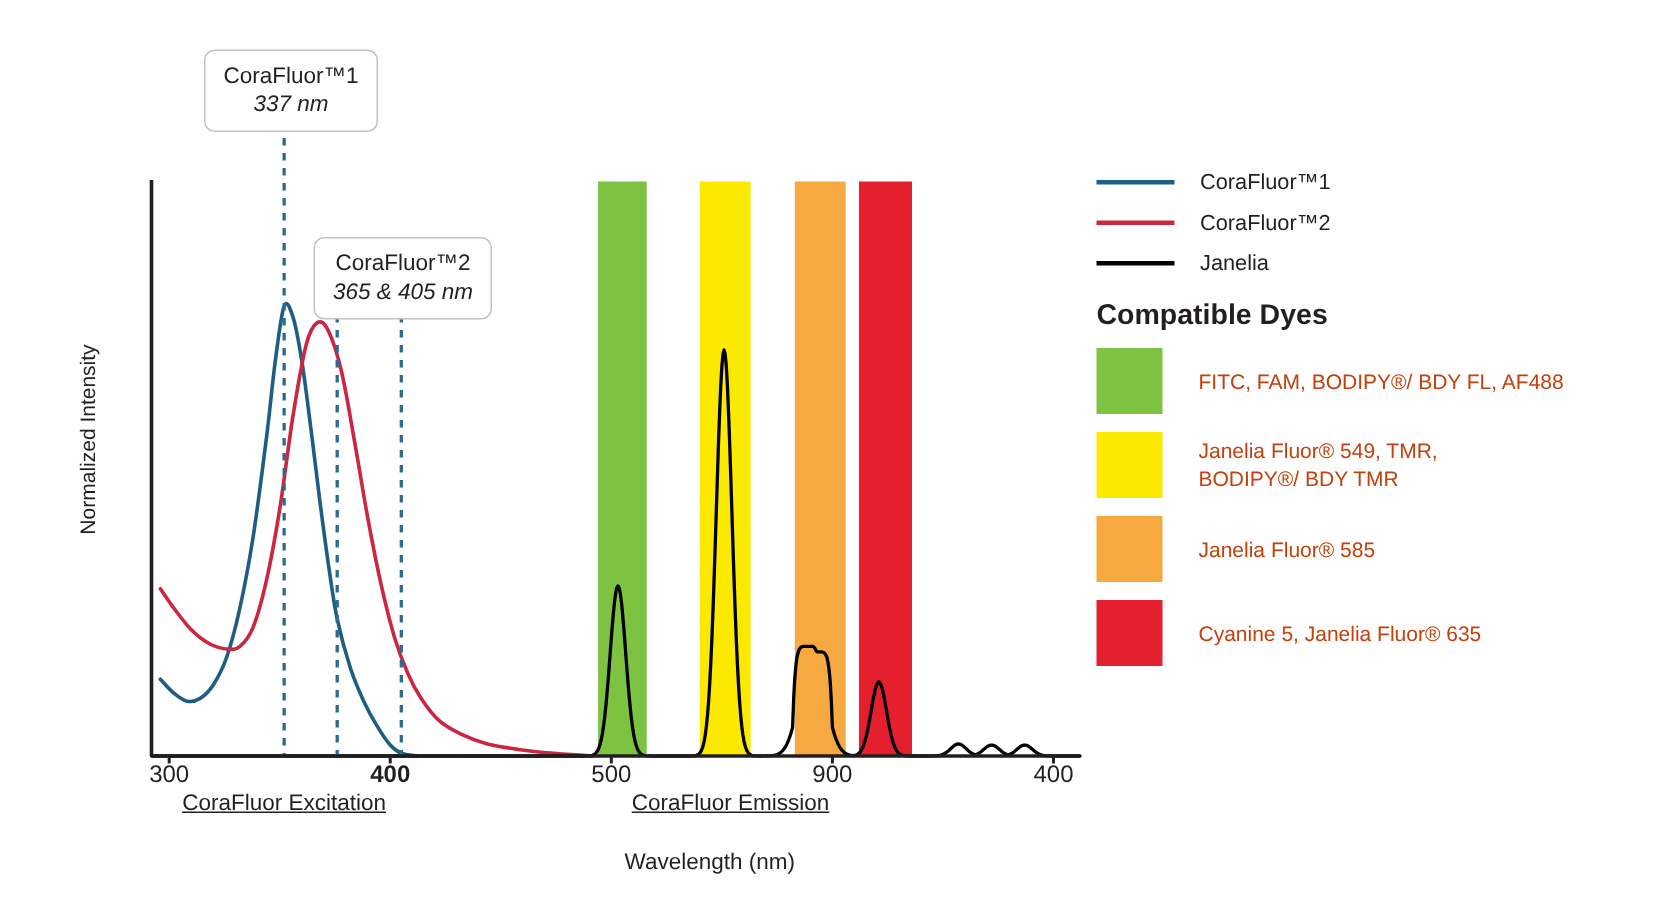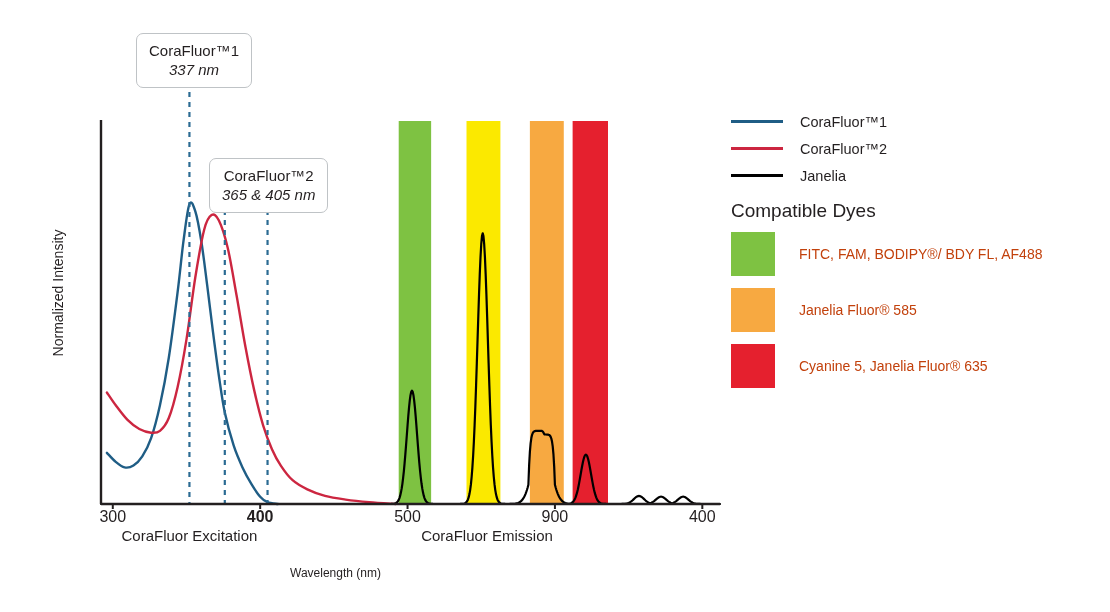--- a/index.html
+++ b/index.html
@@ -17,29 +17,29 @@
   }
   .callout .l2{display:block;font-style:italic;}
   #callout1{left:136px;top:33px;}
   #callout2{left:209px;top:158px;}
 
   #ylabel{
     position:absolute;left:-22px;top:285px;width:160px;text-align:center;
     transform:rotate(-90deg);font-size:14px;color:#231f20;
   }
   .xtick{position:absolute;font-size:16px;color:#231f20;text-align:center;width:60px;}
-  .xsub{position:absolute;font-size:15px;color:#231f20;text-align:center;}
-  #xaxis-title{position:absolute;left:290px;top:566px;width:240px;text-align:left;font-size:12px;}
+  .xsub{position:absolute;font-size:15px;color:#231f20;text-align:center;text-decoration:underline;}
+  #xaxis-title{position:absolute;left:290px;top:566px;width:240px;text-align:right;font-size:15px;}
 
   #legend{position:absolute;left:731px;top:108px;width:330px;}
   .legend-row{display:flex;align-items:center;height:27px;}
   .legend-swatch{width:52px;height:2.5px;margin-right:17px;flex:0 0 auto;}
   .legend-label{font-size:14.5px;color:#231f20;white-space:nowrap;}
 
-  #dyes-title{position:absolute;left:731px;top:200px;font-size:19px;font-weight:normal;color:#231f20;}
+  #dyes-title{position:absolute;left:731px;top:200px;font-size:19px;font-weight:bold;color:#231f20;}
   #dyes{position:absolute;left:731px;top:232px;width:350px;}
   .dye-row{display:flex;align-items:center;margin-bottom:12px;}
   .dye-swatch{width:44px;height:44px;flex:0 0 auto;margin-right:24px;}
   .dye-label{font-size:14px;line-height:19px;color:#c2410c;}
 </style>
 </head>
 <body>
 
 <div id="figure">
   <svg id="plot" width="1110" height="612">
@@ -103,20 +103,27 @@
   </div>
 <div id="dyes-title">Compatible Dyes</div>
 <div id="dyes">
     <div class="dye-row">
       <div class="dye-swatch" style="background: rgb(126, 194, 66);"></div>
       <div class="dye-label">
         <div>FITC, FAM, BODIPY®/ BDY FL, AF488</div>
       </div>
     </div>
     <div class="dye-row">
+      <div class="dye-swatch" style="background: rgb(251, 233, 0);"></div>
+      <div class="dye-label">
+        <div>Janelia Fluor® 549, TMR,</div>
+        <div>BODIPY®/ BDY TMR</div>
+      </div>
+    </div>
+    <div class="dye-row">
       <div class="dye-swatch" style="background: rgb(247, 169, 65);"></div>
       <div class="dye-label">
         <div>Janelia Fluor® 585</div>
       </div>
     </div>
     <div class="dye-row">
       <div class="dye-swatch" style="background: rgb(229, 32, 46);"></div>
       <div class="dye-label">
         <div>Cyanine 5, Janelia Fluor® 635</div>
       </div>

